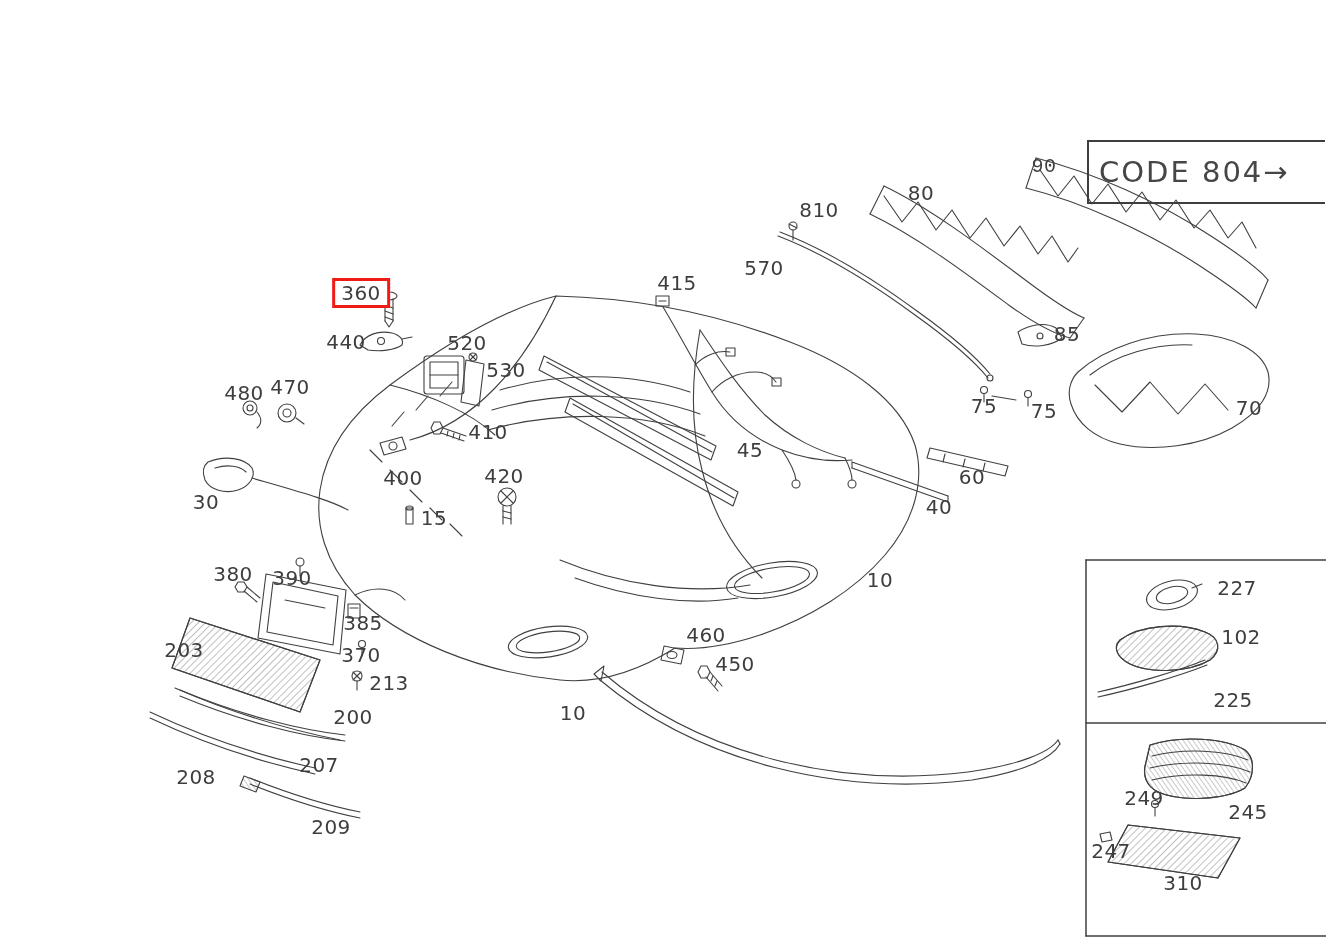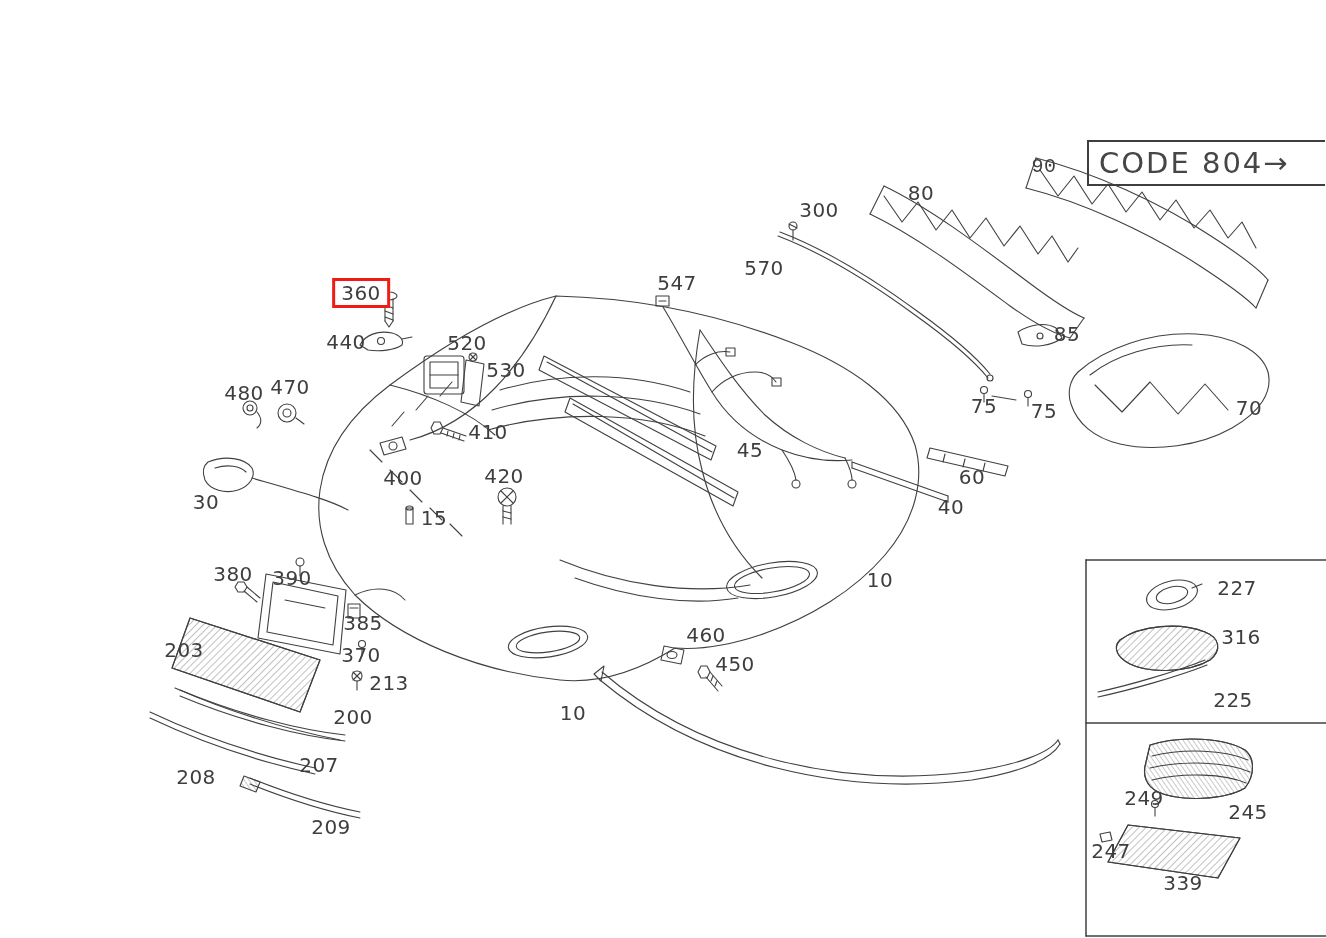--- a/index.html
+++ b/index.html
@@ -11,21 +11,21 @@
   #labels-layer{position:absolute;left:0;top:0;width:1326px;height:938px;}
   .part-label{
     position:absolute;transform:translate(-50%,-50%);
     font-size:20px;line-height:1.1;color:#3e3e3e;white-space:nowrap;
     letter-spacing:0.5px;cursor:default;
   }
   .part-label.highlighted{
     border:3px solid #ee1c14;padding:1px 6px;background:#ffffff;
   }
   .code-box{
-    position:absolute;left:1087px;top:140px;width:238px;height:46px;
+    position:absolute;left:1087px;top:140px;width:238px;height:64px;
     border-top:2px solid #3e3e3e;border-bottom:2px solid #3e3e3e;border-left:2px solid #3e3e3e;
     display:flex;align-items:center;padding-left:10px;box-sizing:border-box;
     font-size:29px;letter-spacing:2px;color:#464646;
   }
 </style>
 </head>
 <body>
 
 <div class="stage">
 
@@ -310,38 +310,38 @@
       <div class="part-label" style="left: 389px; top: 683px;">213</div>
       <div class="part-label" style="left: 184px; top: 650px;">203</div>
       <div class="part-label" style="left: 353px; top: 717px;">200</div>
       <div class="part-label" style="left: 319px; top: 765px;">207</div>
       <div class="part-label" style="left: 196px; top: 777px;">208</div>
       <div class="part-label" style="left: 331px; top: 827px;">209</div>
       <div class="part-label" style="left: 573px; top: 713px;">10</div>
       <div class="part-label" style="left: 880px; top: 580px;">10</div>
       <div class="part-label" style="left: 706px; top: 635px;">460</div>
       <div class="part-label" style="left: 735px; top: 664px;">450</div>
-      <div class="part-label" style="left: 677px; top: 283px;">547</div>
-      <div class="part-label" style="left: 819px; top: 210px;">300</div>
+      <div class="part-label" style="left: 677px; top: 283px;">415</div>
+      <div class="part-label" style="left: 819px; top: 210px;">810</div>
       <div class="part-label" style="left: 764px; top: 268px;">570</div>
       <div class="part-label" style="left: 921px; top: 193px;">80</div>
       <div class="part-label" style="left: 1044px; top: 167px; font-family: Liberation Mono, monospace;">90</div>
       <div class="part-label" style="left: 1067px; top: 334px;">85</div>
       <div class="part-label" style="left: 984px; top: 406px;">75</div>
       <div class="part-label" style="left: 1044px; top: 411px;">75</div>
       <div class="part-label" style="left: 1249px; top: 408px;">70</div>
       <div class="part-label" style="left: 750px; top: 450px;">45</div>
       <div class="part-label" style="left: 972px; top: 477px;">60</div>
-      <div class="part-label" style="left: 939px; top: 507px; margin-left: 12px;">40</div>
+      <div class="part-label" style="left: 939px; top: 507px;">40</div>
       <div class="part-label" style="left: 1237px; top: 588px;">227</div>
-      <div class="part-label" style="left: 1241px; top: 637px;">316</div>
+      <div class="part-label" style="left: 1241px; top: 637px;">102</div>
       <div class="part-label" style="left: 1233px; top: 700px;">225</div>
       <div class="part-label" style="left: 1144px; top: 798px;">249</div>
       <div class="part-label" style="left: 1248px; top: 812px;">245</div>
       <div class="part-label" style="left: 1111px; top: 851px;">247</div>
-      <div class="part-label" style="left: 1183px; top: 883px;">339</div>
+      <div class="part-label" style="left: 1183px; top: 883px;">310</div>
     </div>
 
   <div class="code-box">
     <span>CODE 804→</span>
   </div>
 
 </div>
 
 </body></html>

